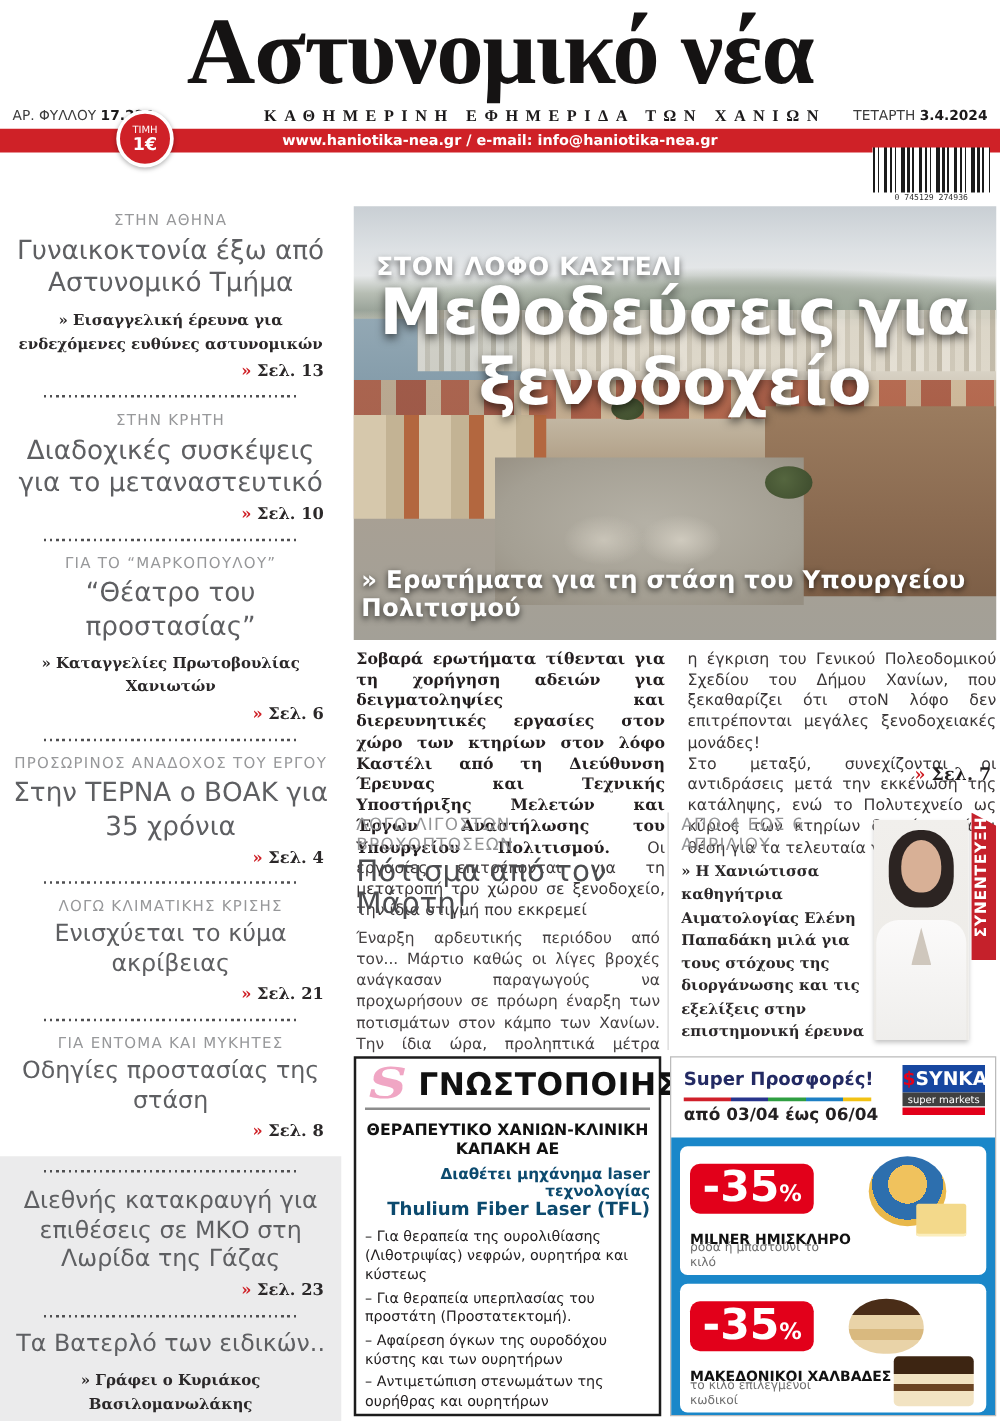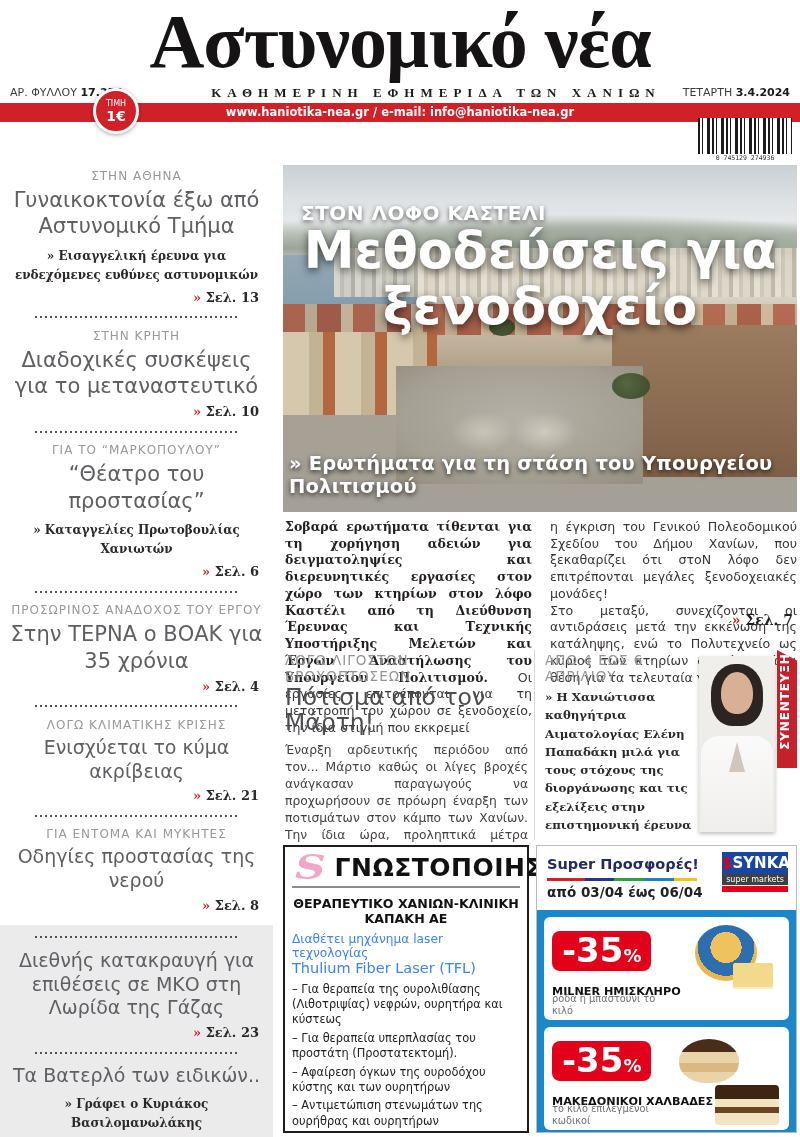--- a/index.html
+++ b/index.html
@@ -146,21 +146,21 @@
   #ads{ position:absolute; top:845px; left:283px; width:514px; height:288px; display:flex; gap:7px; }
   #ad-clinic{ width:246px; border:2px solid #1c1c1c; background:#fff; padding:5px 7px; font-size:11.3px; }
   #clinic-head{ display:flex; align-items:center; gap:6px; border-bottom:2px solid #8c8c8c; padding-bottom:3px; }
   #clinic-logo{
     font-family:"DejaVu Serif", serif; font-style:italic; font-weight:700;
     font-size:34px; color:#f0a6c4; line-height:.9; transform:scaleX(1.25);
     padding:0 6px;
   }
   #clinic-title{ flex:1; text-align:center; font-weight:700; font-size:25px; letter-spacing:.5px; color:#111; }
   #clinic-company{ text-align:center; font-weight:700; font-size:12.6px; margin:8px 0 6px 0; color:#111; }
-  .clinic-blue{ text-align:left; color:#3b82f6; font-weight:400; font-size:12.2px; }
+  .clinic-blue{ text-align:right; color:#0c4a6e; font-weight:700; font-size:12.2px; }
   .clinic-blue.big{ font-size:14.5px; margin-bottom:6px; }
   #clinic-list{ list-style:none; color:#232021; line-height:1.35; font-size:11.4px; }
   #clinic-list li{ margin-bottom:3px; }
   
   #ad-synka{ position:relative; width:261px; border:1px solid #bbb; background:#fff; }
   #synka-offer-label{ position:absolute; top:10px; left:10px; font-weight:700; font-size:14.5px; color:#232a63; }
   #synka-colorline{ position:absolute; top:32px; left:10px; width:150px; height:3px;
     background:linear-gradient(90deg,#d0202a 0 25%,#27348b 25% 45%,#2f9e41 45% 65%,#1d7fc4 65% 85%,#f2c214 85% 100%); }
   #synka-dates{ position:absolute; top:38px; left:10px; font-weight:700; font-size:13.5px; color:#232021; }
   #synka-logo{ position:absolute; top:6px; right:8px; width:66px; text-align:center; }
@@ -251,21 +251,21 @@
 
     <article class="s-art">
       <div class="kicker">ΛΟΓΩ ΚΛΙΜΑΤΙΚΗΣ ΚΡΙΣΗΣ</div>
       <h3 class="s-title small">Ενισχύεται το κύμα ακρίβειας</h3>
       <div class="pagelink"><span class="chev">»</span> <span>Σελ. 21</span></div>
     </article>
     <div class="sep"></div>
 
     <article class="s-art">
       <div class="kicker">ΓΙΑ ΕΝΤΟΜΑ ΚΑΙ ΜΥΚΗΤΕΣ</div>
-      <h3 class="s-title small">Οδηγίες προστασίας της νερού</h3>
+      <h3 class="s-title small">Οδηγίες προστασίας της στάση</h3>
       <div class="pagelink"><span class="chev">»</span> <span>Σελ. 8</span></div>
     </article>
 
     <div id="gray-panel">
       <div class="sep"></div>
       <article class="s-art">
         <h3 class="s-title small">Διεθνής κατακραυγή για επιθέσεις σε ΜΚΟ στη Λωρίδα της Γάζας</h3>
         <div class="pagelink"><span class="chev">»</span> <span>Σελ. 23</span></div>
       </article>
       <div class="sep"></div>

